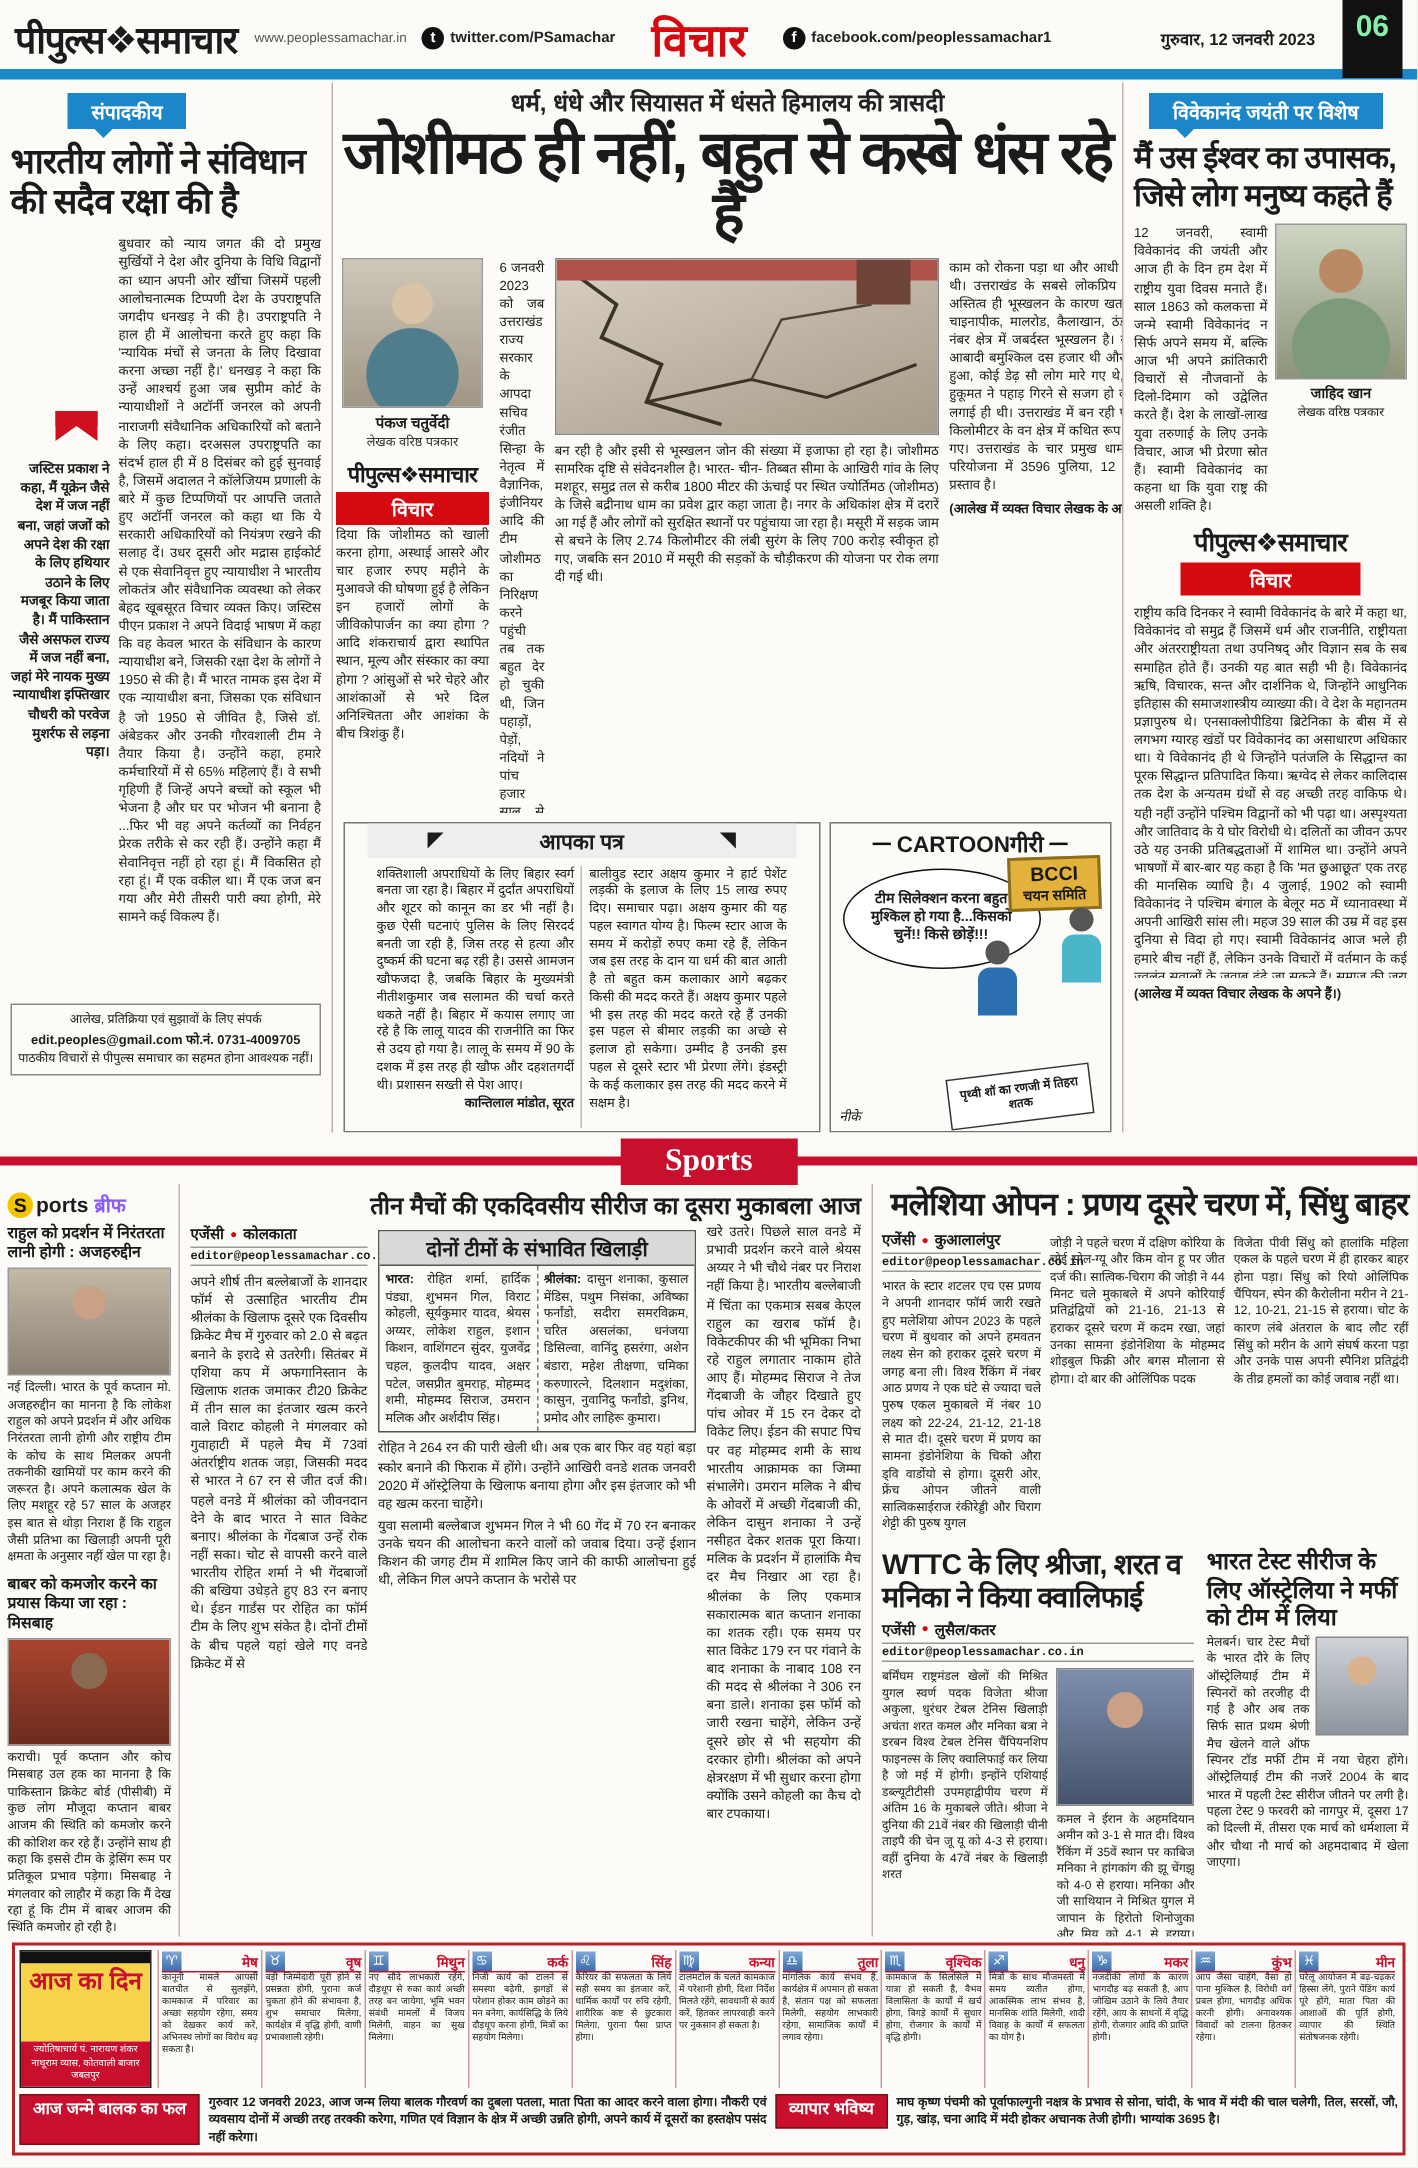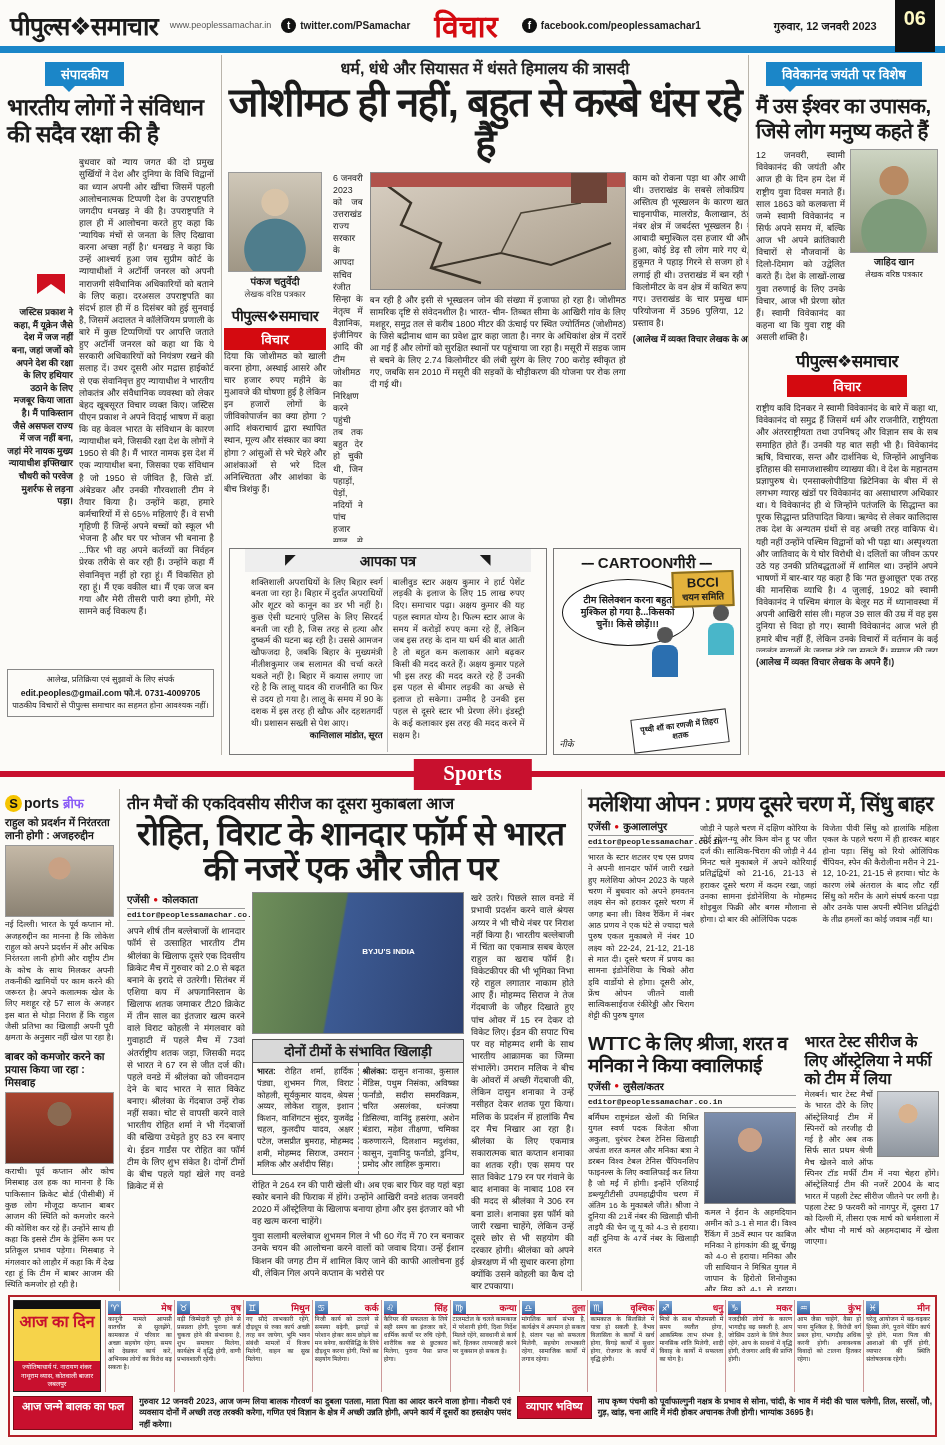--- a/index.html
+++ b/index.html
@@ -9,21 +9,21 @@
 
   
   .masthead { display:flex; align-items:center; height:46px; padding:4px 10px 0 10px; gap:10px; }
   .logo { font-size:25px; font-weight:900; letter-spacing:-1px; white-space:nowrap; }
   .site-url { font-size:9px; color:#555; margin-left:2px; }
   .social { display:flex; align-items:center; gap:4px; font-size:10px; font-weight:bold; color:#222; }
   .sicon { width:15px; height:15px; border-radius:50%; background:#111; color:#fff; font-size:10px; font-weight:bold;
            display:flex; align-items:center; justify-content:center; }
   .page-title { font-size:30px; font-weight:900; color:#d40a10; margin:0 14px; }
   .date { font-size:11px; font-weight:bold; margin-left:auto; white-space:nowrap; }
-  .pagenum { background:#111; color:#fef9c3; font-size:20px; font-weight:bold; padding:8px 9px 22px 9px; margin-left:8px; }
+  .pagenum { background:#111; color:#86efac; font-size:20px; font-weight:bold; padding:8px 9px 22px 9px; margin-left:8px; }
   .blue-bar { height:7px; background:#1b86c8; margin:0 0 2px 0; }
 
   
   .top-section { display:grid; grid-template-columns:222px 527px 196px; height:700px; overflow:hidden; }
   .col-rule { border-right:1px solid #b9b4ab; }
   .pad { padding:5px 7px; }
 
   .badge-blue { display:inline-block; background:#1b86c8; color:#fff; font-weight:bold; font-size:13px;
                 padding:3px 16px; position:relative; margin:2px 0 6px 38px; }
   .badge-blue:after { content:""; position:absolute; left:18px; bottom:-6px; border:6px solid transparent; border-top-color:#1b86c8; border-bottom:0; }
@@ -101,41 +101,41 @@
   .brief-head { display:flex; align-items:center; gap:2px; margin:2px 0 4px 0; }
   .s-circle { width:17px; height:17px; border-radius:50%; background:#f5c400; color:#111; font-weight:900; font-size:13px;
               display:flex; align-items:center; justify-content:center; }
   .brief-head .ports { font-size:14px; font-weight:bold; }
   .brief-head .breef { font-size:13px; font-weight:900; color:#8b5cf6; margin-left:2px; }
   .brief-h2 { font-size:10.5px; font-weight:900; line-height:1.25; margin:3px 0; }
   .brief-photo { width:100%; height:72px; border:1px solid #999; margin:2px 0;
                  background: radial-gradient(circle at 50% 32%, #c9a184 15%, rgba(0,0,0,0) 16%), linear-gradient(#c4b8a6,#8b8273); }
   .brief-photo.dark { background: radial-gradient(circle at 50% 30%, #8a6a52 16%, rgba(0,0,0,0) 17%), linear-gradient(#a9452f,#6d2c1e); }
 
-  .cricket-kicker { font-size:16px; font-weight:bold; text-align:left; padding:1px 0; }
+  .cricket-kicker { font-size:16px; font-weight:bold; text-align:right; padding:1px 0; }
   .cricket-headline { font-size:33px; font-weight:900; letter-spacing:-1px; line-height:1.05; text-align:center; padding:2px 0 6px 0; }
   .byline { font-size:10px; font-weight:bold; display:flex; align-items:center; gap:4px; }
   .byline .rdot { color:#d40a10; font-size:8px; }
   .email { font-size:8px; font-weight:bold; border-top:1px solid #999; border-bottom:1px solid #999; padding:1px 0; margin:2px 0 4px 0;
            font-family:"Liberation Mono","DejaVu Sans Mono",monospace; }
   .cricket-flex { display:flex; gap:7px; }
   .cr-colA { width:118px; flex:none; }
   .cr-colB { width:212px; flex:none; }
   .cr-colC { flex:1; }
   .cricket-photo { width:100%; height:142px; border:1px solid #888; position:relative;
                    background:linear-gradient(100deg,#6f8f5b 0%,#57744c 40%,#3c5a93 41%,#2d4170 100%); }
   .cricket-photo .jersey { position:absolute; left:52%; top:38%; color:#fff; font-size:8px; font-weight:bold; text-align:center; line-height:1.4; }
   .squads-box { border:1.5px solid #555; margin-top:5px; }
   .squads-head { background:#d9d9d9; font-size:13.5px; font-weight:900; text-align:center; padding:2px 0; border-bottom:1px solid #555; }
   .squads-cols { display:flex; }
   .squad { flex:1; padding:3px 4px; font-size:8.3px; line-height:1.4; text-align:justify; }
   .squad + .squad { border-left:1px dashed #777; }
   .cr-below { margin-top:4px; }
 
-  .bad-headline { font-size:21px; font-weight:900; letter-spacing:-0.5px; line-height:1.1; text-align:left; padding:1px 0 4px 0; }
+  .bad-headline { font-size:21px; font-weight:900; letter-spacing:-0.5px; line-height:1.1; text-align:right; padding:1px 0 4px 0; }
   .bad-flex { display:flex; gap:6px; }
   .bad-colA { width:106px; flex:none; }
   .bad-photo { flex:1; height:108px; border:1px solid #888; position:relative;
                background:linear-gradient(175deg,#c43a6b 0%,#a52c56 55%,#5f8f3f 56%,#49702f 100%); }
   .bad-photo .board { position:absolute; color:#fff; font-weight:900; font-size:9px; }
   .bad-cols { display:flex; gap:6px; margin-top:4px; }
   .bad-cols > div { flex:1; }
 
   .sub-row { display:flex; gap:8px; margin-top:6px; }
   .wttc { flex:1.55; }
@@ -305,35 +305,31 @@
       <div class="brief-h2">राहुल को प्रदर्शन में निरंतरता लानी होगी : अजहरुद्दीन</div>
       <div class="brief-photo"></div>
       <div class="smalltext" style="font-size:8.2px">नई दिल्ली। भारत के पूर्व कप्तान मो. अजहरुद्दीन का मानना है कि लोकेश राहुल को अपने प्रदर्शन में और अधिक निरंतरता लानी होगी और राष्ट्रीय टीम के कोच के साथ मिलकर अपनी तकनीकी खामियों पर काम करने की जरूरत है। अपने कलात्मक खेल के लिए मशहूर रहे 57 साल के अजहर इस बात से थोड़ा निराश हैं कि राहुल जैसी प्रतिभा का खिलाड़ी अपनी पूरी क्षमता के अनुसार नहीं खेल पा रहा है।</div>
       <div class="brief-h2" style="margin-top:6px">बाबर को कमजोर करने का प्रयास किया जा रहा : मिसबाह</div>
       <div class="brief-photo dark"></div>
       <div class="smalltext" style="font-size:8.2px">कराची। पूर्व कप्तान और कोच मिसबाह उल हक का मानना है कि पाकिस्तान क्रिकेट बोर्ड (पीसीबी) में कुछ लोग मौजूदा कप्तान बाबर आजम की स्थिति को कमजोर करने की कोशिश कर रहे हैं। उन्होंने साथ ही कहा कि इससे टीम के ड्रेसिंग रूम पर प्रतिकूल प्रभाव पड़ेगा। मिसबाह ने मंगलवार को लाहौर में कहा कि मैं देख रहा हूं कि टीम में बाबर आजम की स्थिति कमजोर हो रही है।</div>
     </div>
 
     <div class="col-rule pad" style="padding:2px 7px">
       <div class="cricket-kicker">तीन मैचों की एकदिवसीय सीरीज का दूसरा मुकाबला आज</div>
-      <div class="cricket-headline">रोहित, विराट के शानदार फॉर्म से भारत की नजरें एक और जीत पर</div>
       <div class="cricket-flex">
         <div class="cr-colA">
           <div class="byline">
             <span>एजेंसी</span>
               <span class="rdot">●</span>
               <span>कोलकाता</span>
           </div>
           <div class="email">editor@peoplessamachar.co.in</div>
           <div class="smalltext" style="height:420px;overflow:hidden">अपने शीर्ष तीन बल्लेबाजों के शानदार फॉर्म से उत्साहित भारतीय टीम श्रीलंका के खिलाफ दूसरे एक दिवसीय क्रिकेट मैच में गुरुवार को 2.0 से बढ़त बनाने के इरादे से उतरेगी। सितंबर में एशिया कप में अफगानिस्तान के खिलाफ शतक जमाकर टी20 क्रिकेट में तीन साल का इंतजार खत्म करने वाले विराट कोहली ने मंगलवार को गुवाहाटी में पहले मैच में 73वां अंतर्राष्ट्रीय शतक जड़ा, जिसकी मदद से भारत ने 67 रन से जीत दर्ज की। पहले वनडे में श्रीलंका को जीवनदान देने के बाद भारत ने सात विकेट बनाए। श्रीलंका के गेंदबाज उन्हें रोक नहीं सका। चोट से वापसी करने वाले भारतीय रोहित शर्मा ने भी गेंदबाजों की बखिया उधेड़ते हुए 83 रन बनाए थे। ईडन गार्डंस पर रोहित का फॉर्म टीम के लिए शुभ संकेत है। दोनों टीमों के बीच पहले यहां खेले गए वनडे क्रिकेट में से</div>
         </div>
         <div class="cr-colB">
-          <div class="cricket-photo">
-            <div class="jersey">BYJU'S INDIA</div>
-          </div>
           <div class="squads-box">
             <div class="squads-head">दोनों टीमों के संभावित खिलाड़ी</div>
             <div class="squads-cols">
               <div class="squad">
                 <b>भारत:</b> <span>रोहित शर्मा, हार्दिक पंड्या, शुभमन गिल, विराट कोहली, सूर्यकुमार यादव, श्रेयस अय्यर, लोकेश राहुल, इशान किशन, वाशिंगटन सुंदर, युजवेंद्र चहल, कुलदीप यादव, अक्षर पटेल, जसप्रीत बुमराह, मोहम्मद शमी, मोहम्मद सिराज, उमरान मलिक और अर्शदीप सिंह।</span>
               </div>
               <div class="squad">
                 <b>श्रीलंका:</b> <span>दासुन शनाका, कुसाल मेंडिस, पथुम निसंका, अविष्का फर्नांडो, सदीरा समरविक्रम, चरित असलंका, धनंजया डिसिल्वा, वानिंदु हसरंगा, अशेन बंडारा, महेश तीक्षणा, चमिका करुणारत्ने, दिलशान मदुशंका, कासुन, नुवानिदु फर्नांडो, डुनिथ, प्रमोद और लाहिरू कुमारा।</span>
               </div>
             </div>

